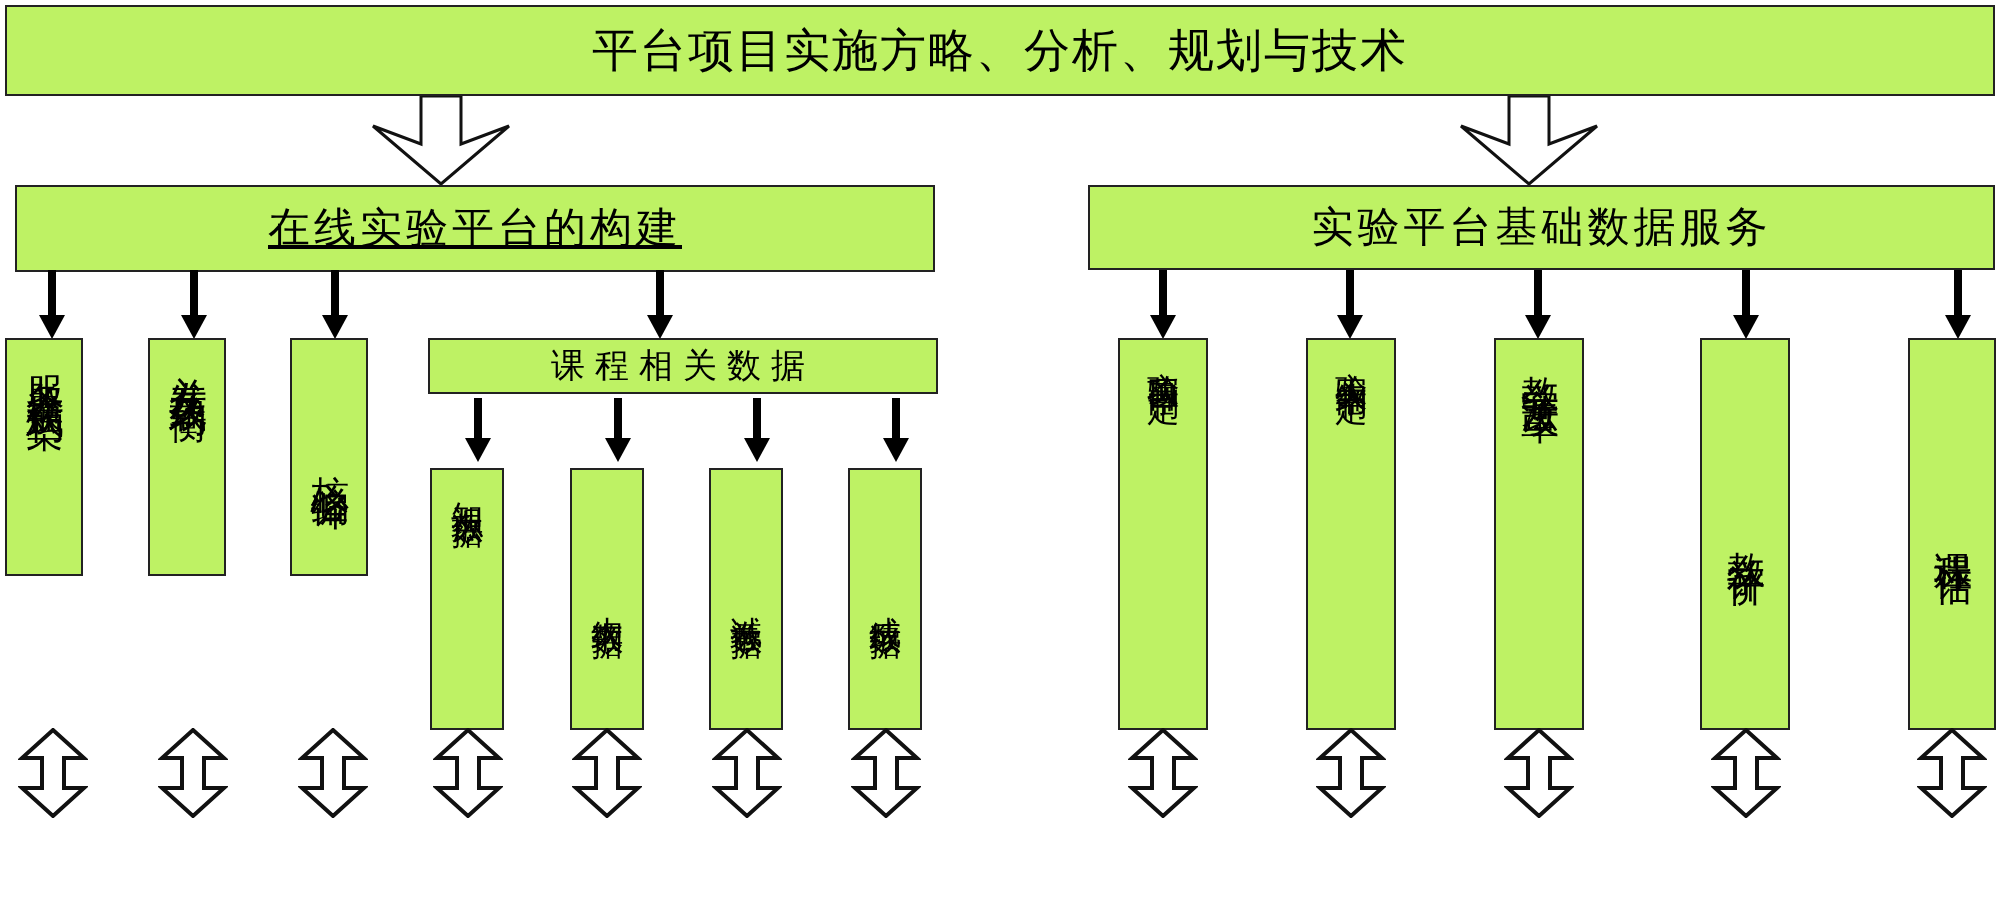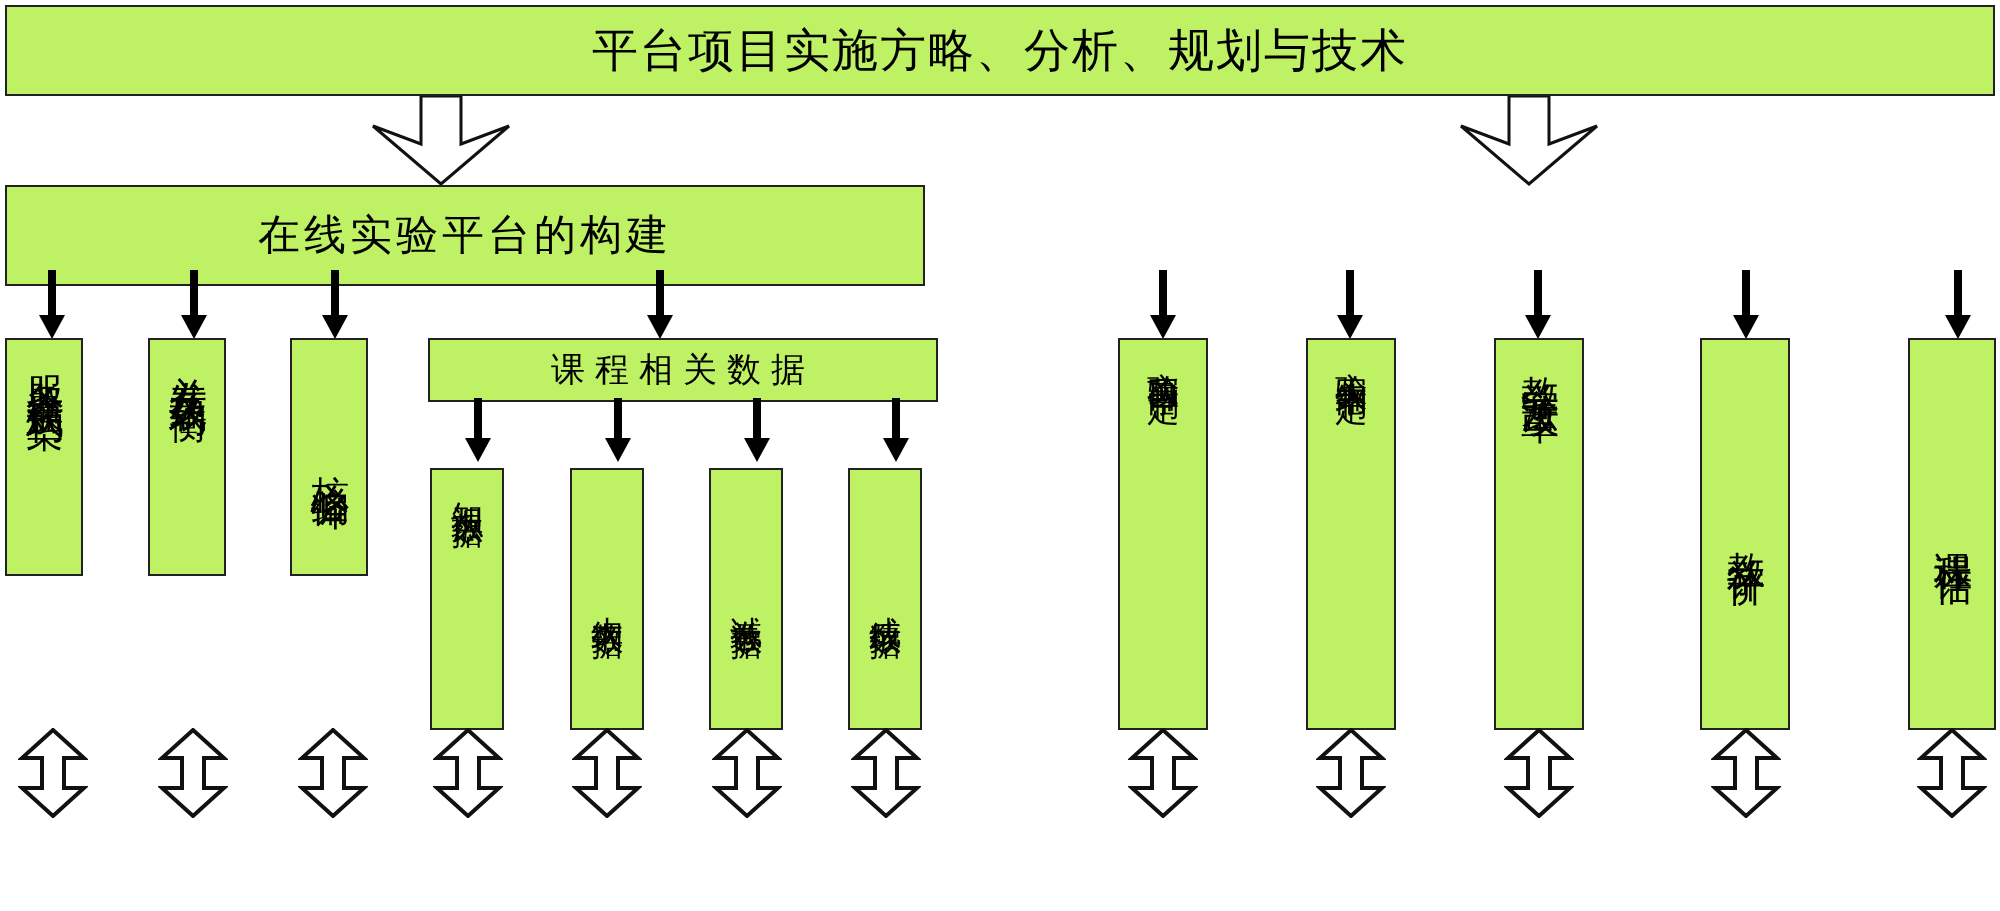--- a/index.html
+++ b/index.html
@@ -91,24 +91,27 @@
       <polygon points="53,0 93,0 93,48 141,30 73,88 5,30 53,48" fill="#ffffff" stroke="#111111" stroke-width="3" stroke-linejoin="miter"></polygon>
     </svg>
   </div>
 
   <div class="hollow" style="left:1456px;top:96px;">
     <svg width="146" height="90" viewBox="0 0 146 90">
       <polygon points="53,0 93,0 93,48 141,30 73,88 5,30 53,48" fill="#ffffff" stroke="#111111" stroke-width="3" stroke-linejoin="miter"></polygon>
     </svg>
   </div>
 
-  <div class="box banner sub" style="left:5px;top:185px;width:920px;height:101px;">
+  <div class="box banner sub" style="left:15px;top:185px;width:920px;height:87px;text-decoration:underline;">
     <span>在线实验平台的构建</span>
   </div>
 
+  <div class="box banner sub" style="left:1088px;top:185px;width:907px;height:85px;">
+    <span>实验平台基础数据服务</span>
+  </div>
 
   <div class="conn" style="left:52px;top:270px;">
     <div class="shaft" style="height:45px;"></div>
       <div class="head" style="top:45px;"></div>
   </div>
   <div class="conn" style="left:194px;top:270px;">
     <div class="shaft" style="height:45px;"></div>
       <div class="head" style="top:45px;"></div>
   </div>
   <div class="conn" style="left:335px;top:270px;">
@@ -125,21 +128,21 @@
   </div>
 
   <div class="box vbox" style="left:148px;top:338px;width:78px;height:238px;">
     <span>并发负载均衡</span>
   </div>
 
   <div class="box vbox centered" style="left:290px;top:338px;width:78px;height:238px;">
     <span>核心编译</span>
   </div>
 
-  <div class="box banner mid" style="left:428px;top:338px;width:510px;height:64px;">
+  <div class="box banner mid" style="left:428px;top:338px;width:510px;height:56px;">
     <span>课程相关数据</span>
   </div>
 
   <div class="conn" style="left:478px;top:398px;">
     <div class="shaft" style="height:40px;"></div>
       <div class="head" style="top:40px;"></div>
   </div>
   <div class="conn" style="left:618px;top:398px;">
     <div class="shaft" style="height:40px;"></div>
       <div class="head" style="top:40px;"></div>

